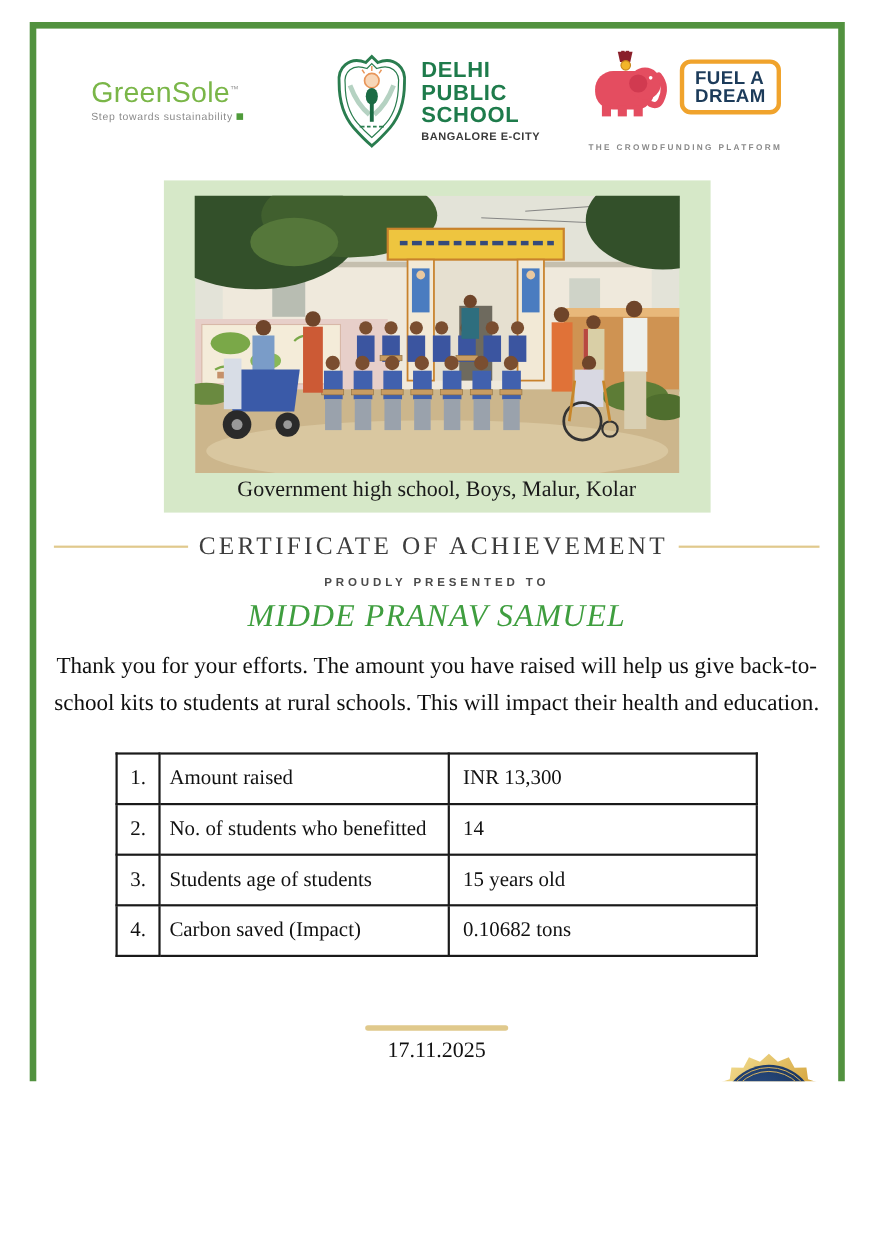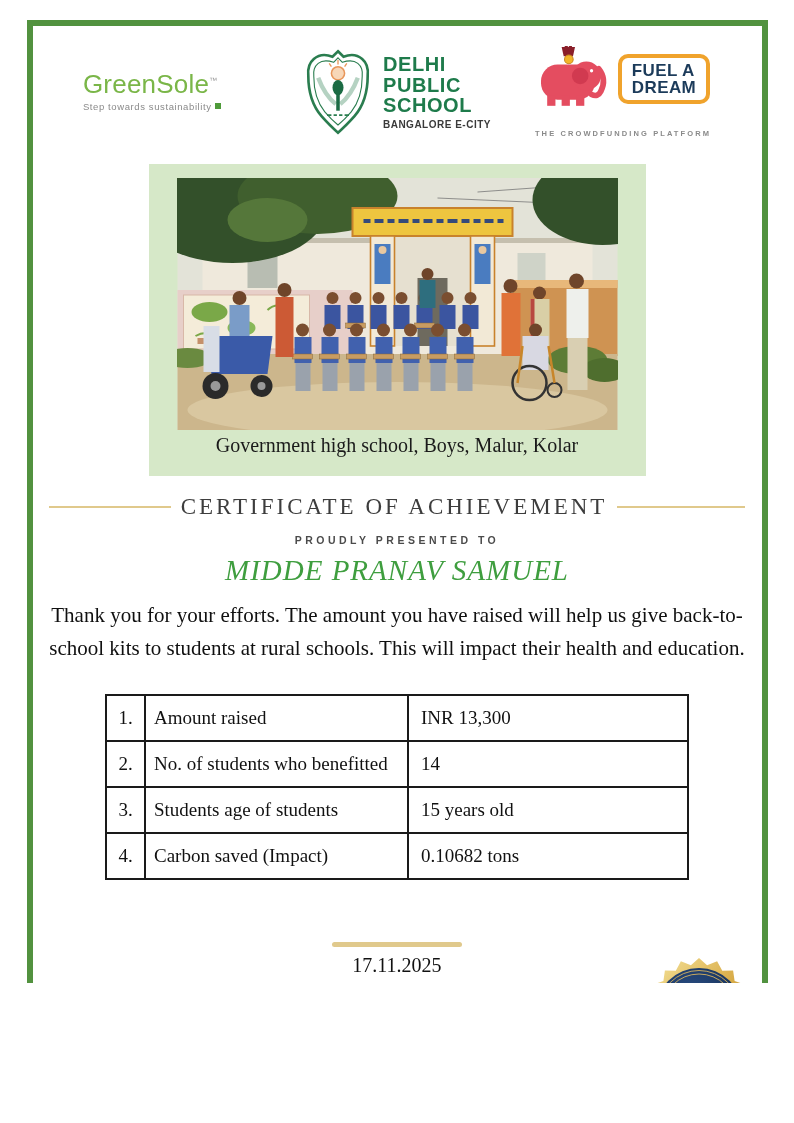--- a/index.html
+++ b/index.html
@@ -31,21 +31,21 @@
   .fuel-box{border:4px solid var(--fuel-orange); border-radius:10px; padding:4px 10px;
     font-family:"Liberation Sans",sans-serif; font-weight:800; font-size:17px; line-height:1.02;
     color:var(--fuel-navy); letter-spacing:.4px;}
   .fuel-tagline{margin-top:17px; font-family:"Liberation Sans",sans-serif; font-size:7.5px;
     font-weight:700; letter-spacing:2.1px; color:#8a8a8a;}
 
   .intro{margin:36px auto 0; width:716px; text-align:center; font-family:"Liberation Sans",sans-serif;
     font-weight:700; font-size:15px; line-height:1.5; color:var(--accent-green);}
 
   .photo-panel{margin:26px auto 0; width:497px; background:var(--panel-green);
-    padding:14px 28px 16px; text-align:center;}
+    padding:14px 28px 6px; text-align:center;}
   .photo-panel svg{display:block;}
   .photo-caption{font-size:20px; color:#1a1a1a; line-height:30px;}
 
   .title-row{display:flex; align-items:center; justify-content:center; gap:10px; margin-top:18px;}
   .title-text{font-size:23px; letter-spacing:3px; font-weight:400; color:#3d3d3d;}
   .rule{height:2px; background:var(--gold);}
   .rule-left{width:122px;} .rule-right{width:128px;}
 
   .presented{margin-top:14px; text-align:center; font-family:"Liberation Sans",sans-serif;
     font-size:10.5px; font-weight:600; letter-spacing:3.5px; color:#4b4b4b;}

